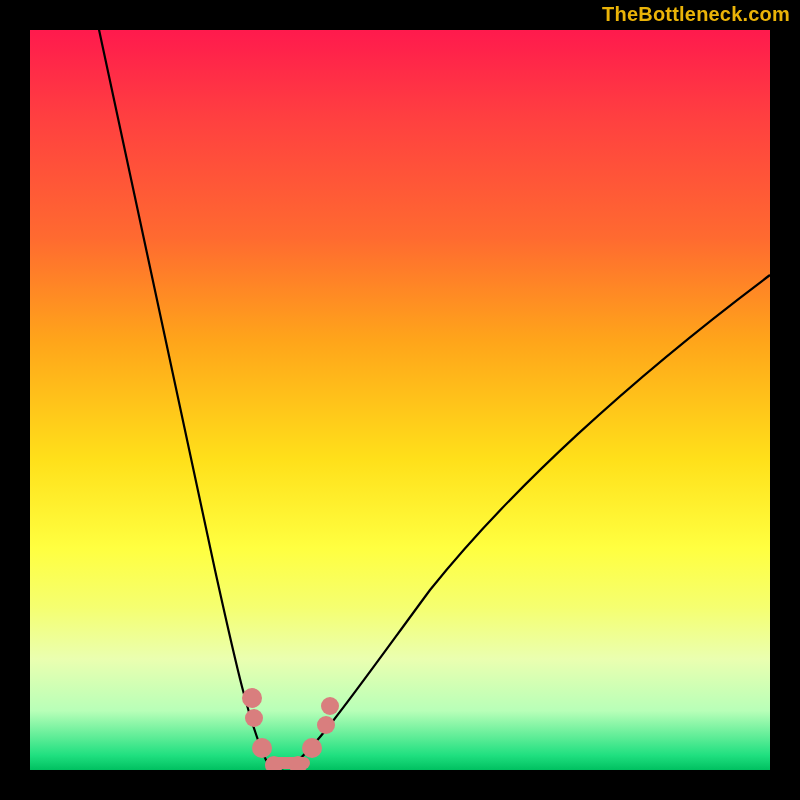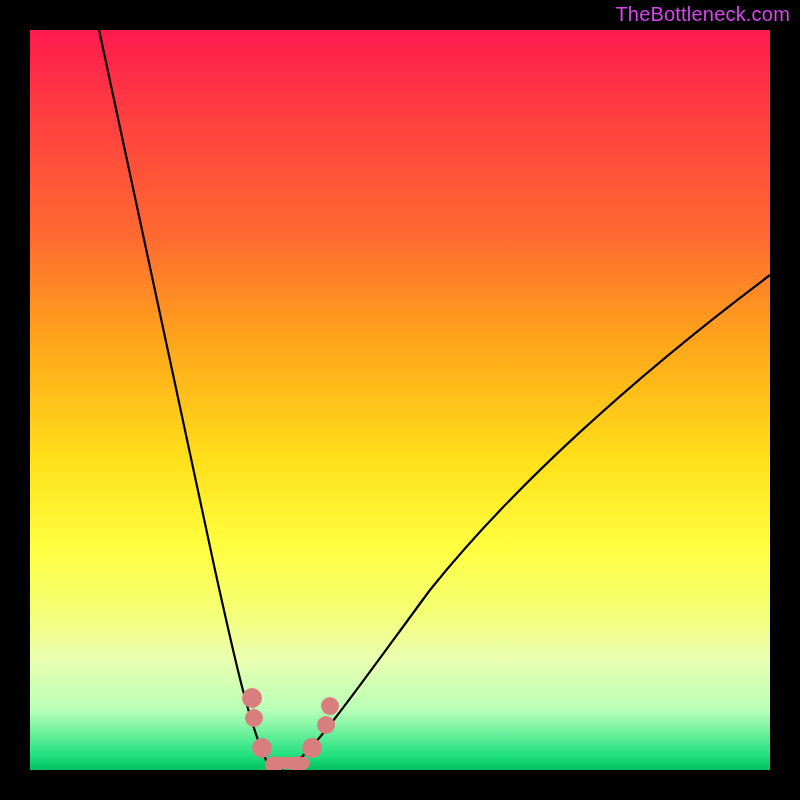--- a/index.html
+++ b/index.html
@@ -58,23 +58,23 @@
     stroke: none;
   }
   .marker-bar {
     fill: #d97e7e;
     stroke: none;
   }
   .watermark {
     position: absolute;
     top: 3px;
     right: 10px;
-    color: #d946ef;
+    color: #eab308;
     font-size: 20px;
-    font-weight: 400;
+    font-weight: 700;
     letter-spacing: 0.2px;
   }
 </style>
 </head>
 <body>
 
 <div class="frame">
 
   <div class="plot-area">
     <div class="gradient"></div>

